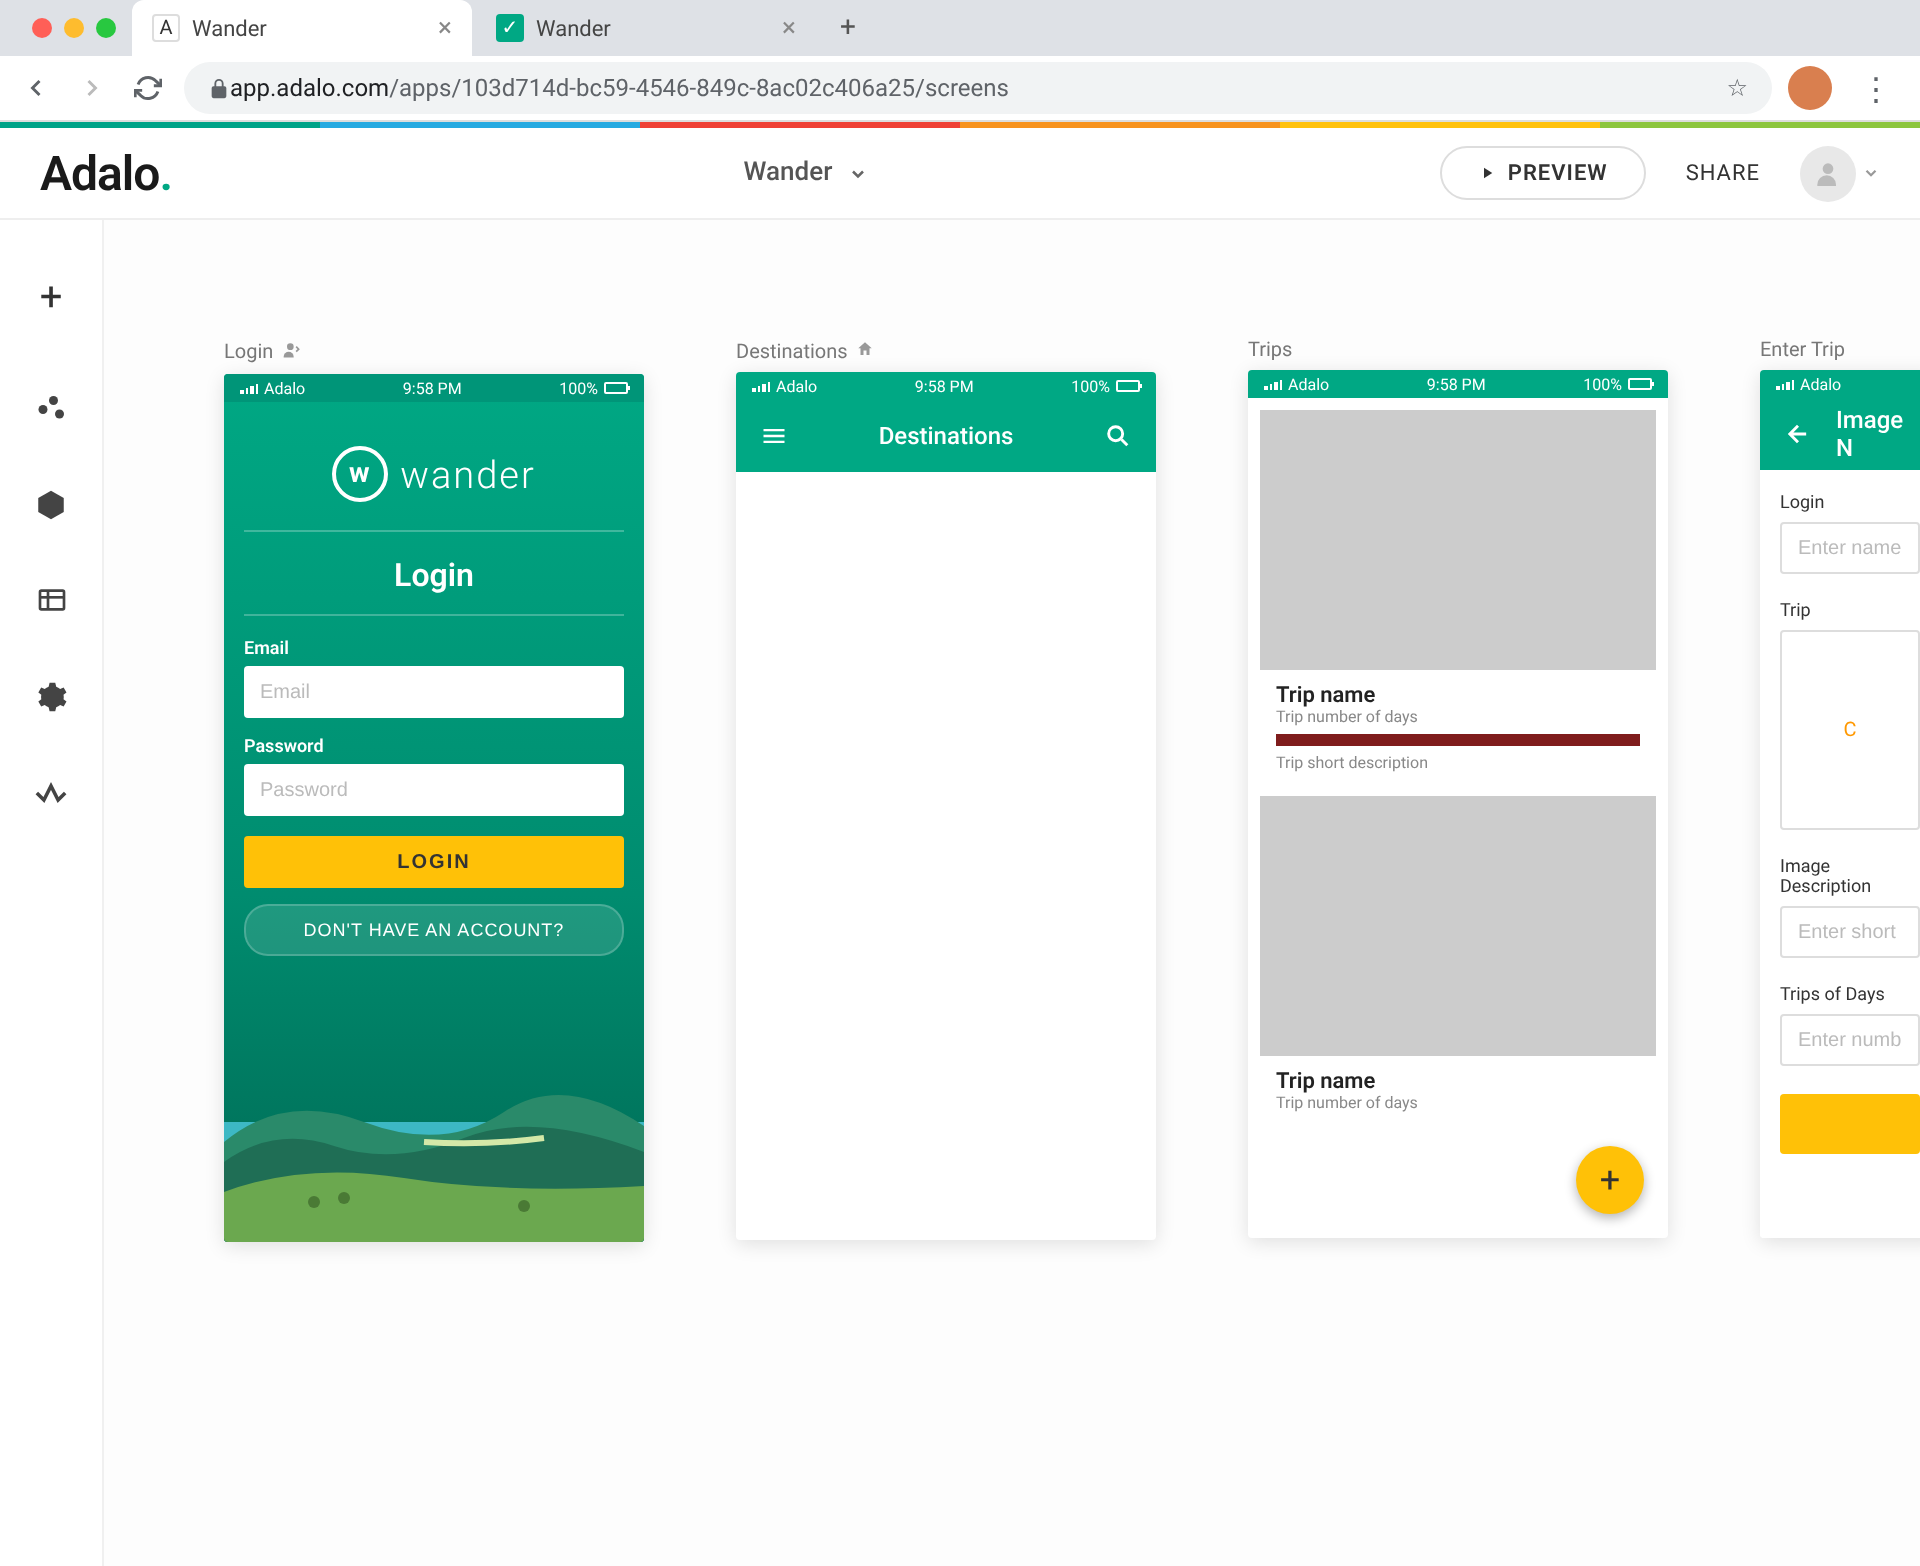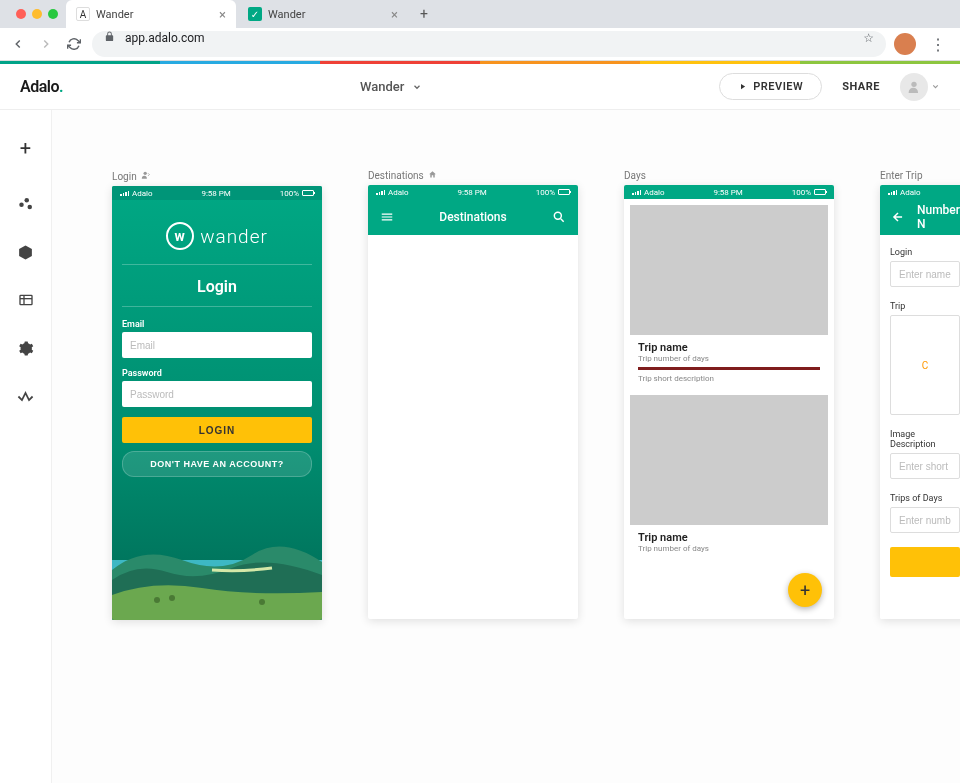--- a/index.html
+++ b/index.html
@@ -14,40 +14,40 @@
 .tab { display: flex; align-items: center; height: 28px; padding: 0 10px; background: #fff; border-radius: 6px 6px 0 0; font-size: 11px; color: #444; gap: 6px; min-width: 170px; margin-right: 2px; }
 .tab.inactive { background: transparent; }
 .tab-close { color: #888; font-size: 13px; cursor: pointer; }
 .tab-favicon { width: 14px; height: 14px; display: inline-flex; align-items: center; justify-content: center; font-size: 10px; border-radius: 2px; }
 .fav-a { background: #fff; border: 1px solid #ddd; color: #333; }
 .fav-b { background: #00a884; color: #fff; }
 .new-tab { color: #555; font-size: 14px; padding: 0 10px; cursor: pointer; }
 .url-bar-row { display: flex; align-items: center; height: 32px; padding: 0 8px; gap: 8px; background: #fff; }
 .nav-btn { width: 20px; height: 20px; display: flex; align-items: center; justify-content: center; color: #5f6368; cursor: pointer; }
 .nav-btn.disabled { color: #bbb; }
-.url-bar { flex: 1; display: flex; align-items: flex-start; background: #f1f3f4; border-radius: 14px; height: 26px; padding: 0 12px; font-size: 12px; color: #5f6368; gap: 10px; }
+.url-bar { flex: 1; display: flex; align-items: center; background: #f1f3f4; border-radius: 14px; height: 26px; padding: 0 12px; font-size: 12px; color: #5f6368; gap: 0; }
 .url-host { color: #202124; }
 .url-star { color: #5f6368; }
 .avatar-small { width: 22px; height: 22px; border-radius: 50%; background: #d97f4f; }
 .kebab { color: #5f6368; font-size: 16px; padding: 0 6px; }
 
 
 .accent-bar { height: 3px; display: flex; }
 .accent-bar > div { flex: 1; }
 .ac1 { background: #ef4136; } .ac2 { background: #f7931e; } .ac3 { background: #ffc20e; }
 .ac4 { background: #8dc63f; } .ac5 { background: #00a388; } .ac6 { background: #27aae1; }
 
 
 .app-header { display: flex; align-items: center; height: 46px; padding: 0 20px; border-bottom: 1px solid #eee; }
-.logo { font-size: 16px; font-weight: 600; color: #1a1a1a; letter-spacing: -0.5px; }
+.logo { font-size: 24px; font-weight: 600; color: #1a1a1a; letter-spacing: -0.5px; }
 .logo-dot { color: #00a884; }
 .header-center { flex: 1; display: flex; justify-content: center; align-items: center; gap: 8px; color: #555; font-size: 13px; font-weight: 500; }
 .header-actions { display: flex; align-items: center; gap: 20px; }
 .preview-btn { display: flex; align-items: center; gap: 6px; border: 1px solid #ddd; border-radius: 18px; padding: 6px 18px; font-size: 11px; font-weight: 600; color: #333; cursor: pointer; letter-spacing: 0.5px; }
-.share-link { font-size: 11px; font-weight: 700; color: #333; letter-spacing: 0.5px; cursor: pointer; }
+.share-link { font-size: 11px; font-weight: 400; color: #333; letter-spacing: 0.5px; cursor: pointer; }
 .user-circle { width: 28px; height: 28px; border-radius: 50%; background: #e8e8e8; display: flex; align-items: center; justify-content: center; color: #aaa; }
 
 
 .main-area { display: flex; height: calc(783px - 28px - 32px - 3px - 46px); position: relative; }
 .side-rail { width: 52px; background: #fff; display: flex; flex-direction: column; align-items: center; padding-top: 20px; gap: 28px; border-right: 1px solid #f0f0f0; }
 .add-fab { width: 36px; height: 36px; border-radius: 50%; background: #fff; display: flex; align-items: center; justify-content: center; font-size: 20px; color: #333; position: relative; cursor: pointer; }
 .add-fab::before { content: ''; position: absolute; inset: -3px; border-radius: 50%; background: conic-gradient(#ef4136, #f7931e, #ffc20e, #8dc63f, #00a388, #27aae1, #ef4136); z-index: -1; }
 .add-fab-inner { position: absolute; inset: 0; background: #fff; border-radius: 50%; display: flex; align-items: center; justify-content: center; }
 .rail-icon { width: 20px; height: 20px; color: #555; cursor: pointer; display: flex; align-items: center; justify-content: center; }
 
@@ -79,31 +79,31 @@
 .login-body { padding: 12px 10px; color: #fff; position: relative; height: calc(100% - 14px); }
 .wander-logo { text-align: center; margin: 10px 0 14px; }
 .wander-logo-text { font-size: 19px; font-weight: 300; letter-spacing: 1px; display: inline-flex; align-items: center; gap: 6px; }
 .wander-pin { width: 28px; height: 28px; border-radius: 50%; border: 2px solid #fff; display: inline-flex; align-items: center; justify-content: center; font-weight: 700; font-size: 14px; position: relative; }
 .login-title { text-align: center; font-size: 16px; font-weight: 600; margin: 6px 0 10px; color: #fff; }
 .login-hr { border: none; border-top: 1px solid rgba(255,255,255,0.25); margin: 0 0 12px; }
 .form-label { font-size: 9px; font-weight: 600; margin-bottom: 3px; }
 .text-input { width: 100%; height: 26px; border: none; border-radius: 2px; padding: 0 8px; font-size: 10px; margin-bottom: 10px; color: #333; }
 .text-input::placeholder { color: #bbb; }
 .login-btn { width: 100%; height: 26px; background: #ffc107; border: none; border-radius: 2px; font-size: 10px; font-weight: 700; color: #333; letter-spacing: 1px; cursor: pointer; margin-bottom: 8px; }
-.link-btn { width: 100%; height: 26px; background: rgba(255,255,255,0.12); border: 1px solid rgba(255,255,255,0.2); border-radius: 12px; font-size: 9px; font-weight: 700; color: #fff; letter-spacing: 0.5px; cursor: pointer; }
+.link-btn { width: 100%; height: 26px; background: rgba(255,255,255,0.12); border: 1px solid rgba(255,255,255,0.2); border-radius: 12px; font-size: 9px; font-weight: 400; color: #fff; letter-spacing: 0.5px; cursor: pointer; }
 .scenery { position: absolute; bottom: 0; left: 0; right: 0; height: 120px; }
 .scenery svg { width: 100%; height: 100%; }
 
 
 .trip-card { margin: 6px; background: #fff; }
 .trip-img { height: 130px; background: #ccc; }
 .trip-info { padding: 6px 8px; }
 .trip-name { font-size: 11px; font-weight: 600; color: #222; }
 .trip-sub { font-size: 8px; color: #888; }
-.trip-desc { font-size: 8px; color: #888; border-top: 3px solid #7f1d1d; margin-top: 4px; padding-top: 4px; }
+.trip-desc { font-size: 8px; color: #888; border-top: 6px solid #7f1d1d; margin-top: 4px; padding-top: 4px; }
 .trip-card2 .trip-img { height: 130px; }
 .fab { position: absolute; bottom: 12px; right: 12px; width: 34px; height: 34px; border-radius: 50%; background: #ffc107; color: #333; display: flex; align-items: center; justify-content: center; font-size: 18px; box-shadow: 0 2px 6px rgba(0,0,0,0.3); cursor: pointer; }
 
 
 .form-body { padding: 12px 10px; background: #fff; height: calc(100% - 14px - 36px); }
 .field-label { font-size: 9px; color: #333; margin-bottom: 4px; }
 .field-input { width: 100%; height: 26px; border: 1px solid #ddd; border-radius: 2px; padding: 0 8px; font-size: 10px; margin-bottom: 14px; color: #333; }
 .field-input::placeholder { color: #bbb; }
 .img-upload { height: 100px; border: 1px solid #ddd; border-radius: 2px; margin-bottom: 14px; display: flex; align-items: center; justify-content: center; font-size: 10px; color: #ff9800; }
 .submit-btn { width: 100%; height: 30px; background: #ffc107; border: none; border-radius: 2px; }
@@ -151,20 +151,21 @@
       <svg width="14" height="14" viewBox="0 0 24 24" fill="none" stroke="currentColor" stroke-width="2.5">
           <path d="M23 4v6h-6M1 20v-6h6"></path>
           <path d="M3.51 9a9 9 0 0114.85-3.36L23 10M1 14l4.64 4.36A9 9 0 0020.49 15"></path>
         </svg>
     </div>
     <div class="url-bar">
       <svg width="11" height="11" viewBox="0 0 24 24" fill="#5f6368">
           <path d="M12 1a5 5 0 00-5 5v3H6a2 2 0 00-2 2v9a2 2 0 002 2h12a2 2 0 002-2v-9a2 2 0 00-2-2h-1V6a5 5 0 00-5-5zm-3 5a3 3 0 016 0v3H9V6z"></path>
         </svg>
       <span class="url-host">app.adalo.com</span>
+        <span>/apps/103d714d-bc59-4546-849c-8ac02c406a25/screens</span>
       <span style="flex:1"></span>
       <span class="url-star">☆</span>
     </div>
     <div class="avatar-small"></div>
     <div class="kebab">⋮</div>
   </div>
 </div>
 
 <div class="accent-bar">
   <div class="ac5"></div>
@@ -344,21 +345,21 @@
                 <circle cx="10" cy="10" r="6"></circle>
                 <line x1="15" y1="15" x2="20" y2="20"></line>
               </svg>
           </div>
         </div>
       </div>
     </div>
 
     <div class="screen-wrap">
       <div class="screen-label">
-        <span>Days</span>
+        <span>Trips</span>
       </div>
       <div class="phone" style="position:relative">
         <div class="status-bar">
           <div class="status-sig">
               <span class="sb-bar">
                 <i></i>
                 <i></i>
                 <i></i>
                 <i></i>
               </span>
@@ -404,21 +405,21 @@
               </span>
               <span>Adalo</span>
             </div>
         </div>
         <div class="app-bar">
           <div class="app-bar-icon">
             <svg width="14" height="14" viewBox="0 0 24 24" fill="none" stroke="#fff" stroke-width="2.5">
                 <path d="M19 12H5m7-7l-7 7 7 7"></path>
               </svg>
           </div>
-          <div class="app-bar-title">Number N</div>
+          <div class="app-bar-title">Image N</div>
         </div>
         <div class="form-body">
           <div class="field-label">Login</div>
           <input class="field-input" placeholder="Enter name..." style="">
           <div class="field-label">Trip</div>
           <div class="img-upload">
               <span>C</span>
             </div>
           <div class="field-label">Image Description</div>
           <input class="field-input" placeholder="Enter short descr" style="">

